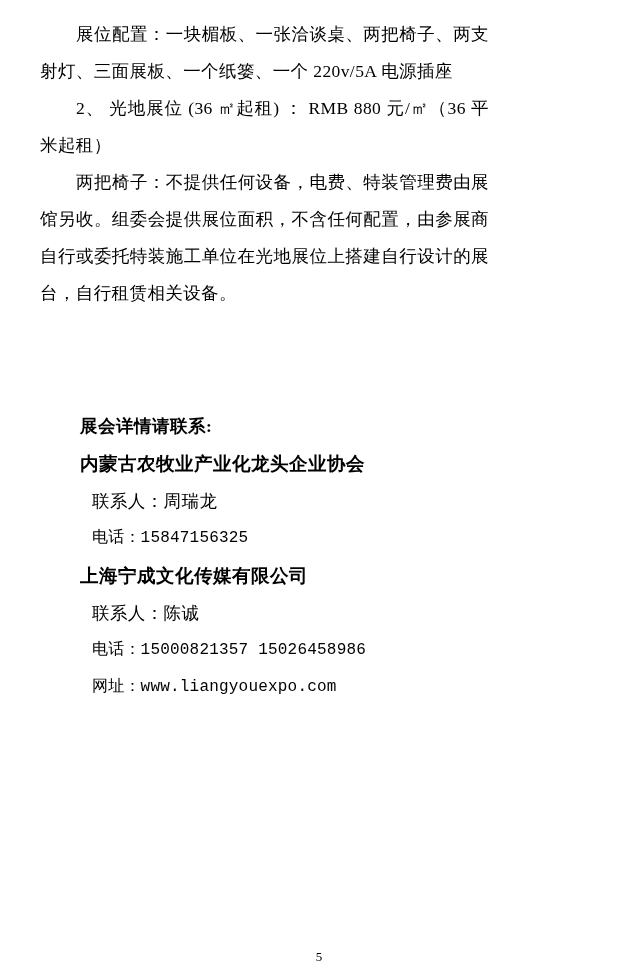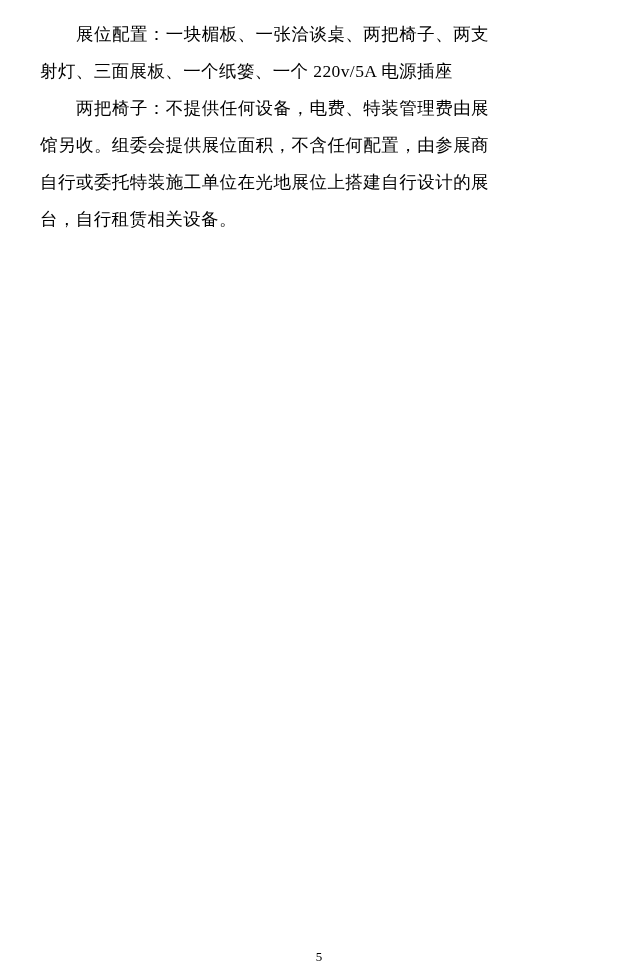--- a/index.html
+++ b/index.html
@@ -79,20 +79,31 @@
     color: #000;
   }
 </style>
 </head>
 <body>
 
 <div class="page">
 
   <div class="body-block">
     <p class="para indent2">展位配置：一块楣板、一张洽谈桌、两把椅子、两支射灯、三面展板、一个纸篓、一个 220v/5A 电源插座</p>
+    <p class="para indent2">2、 光地展位 (36 ㎡起租) ： RMB 880 元/㎡（36 平米起租）</p>
     <p class="para indent2">两把椅子：不提供任何设备，电费、特装管理费由展馆另收。组委会提供展位面积，不含任何配置，由参展商自行或委托特装施工单位在光地展位上搭建自行设计的展台，自行租赁相关设备。</p>
   </div>
 
   <div class="gap-after-body"></div>
 
+  <div class="contact-block">
+    <p class="contact-heading">展会详情请联系:</p>
+    <p class="contact-org">内蒙古农牧业产业化龙头企业协会</p>
+    <p class="contact-line">联系人：周瑞龙</p>
+    <p class="contact-line mono">电话：15847156325</p>
+    <p class="contact-org">上海宁成文化传媒有限公司</p>
+    <p class="contact-line">联系人：陈诚</p>
+    <p class="contact-line mono">电话：15000821357  15026458986</p>
+    <p class="contact-line mono">网址：www.liangyouexpo.com</p>
+  </div>
 
   <div class="page-number">5</div>
 </div>
 
 </body></html>

